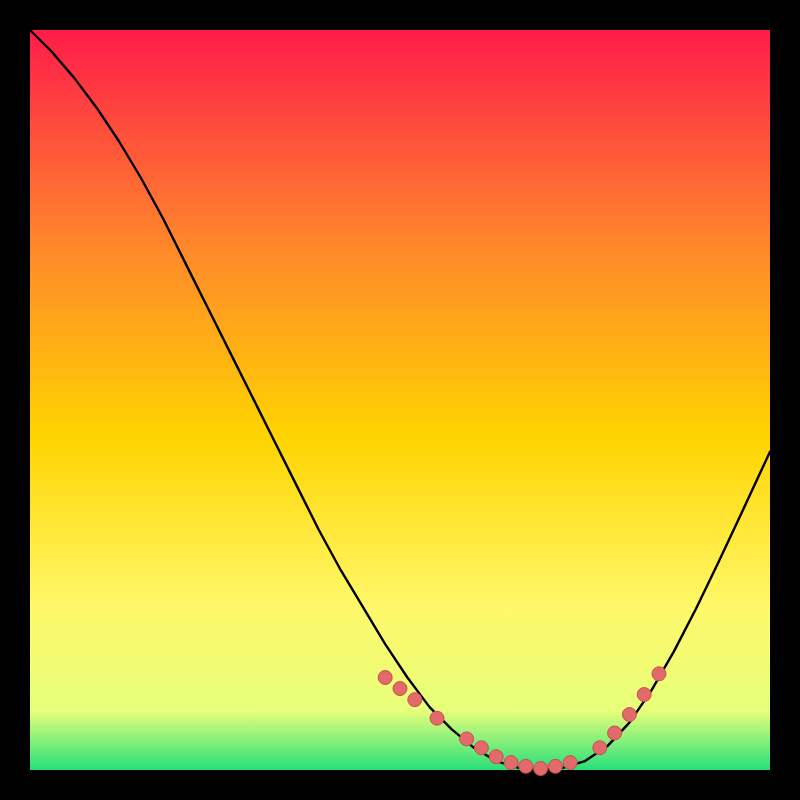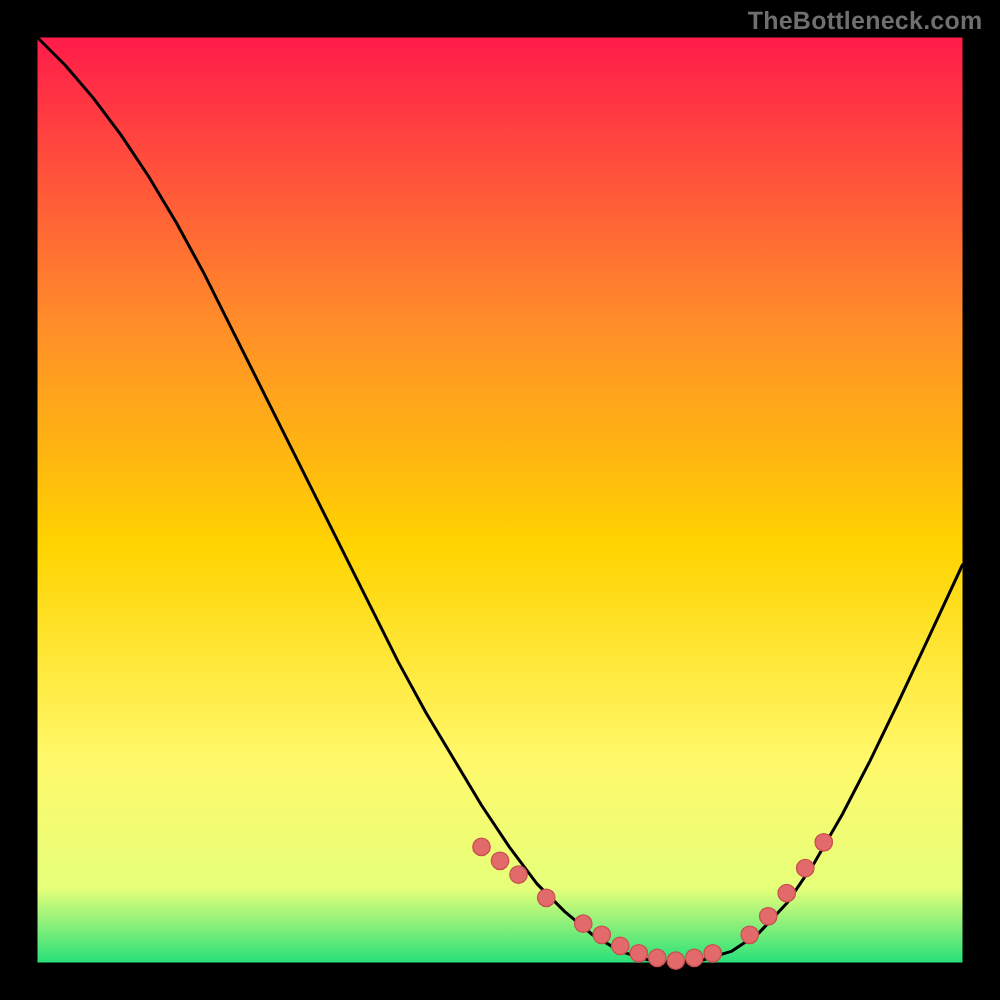--- a/index.html
+++ b/index.html
@@ -33,21 +33,20 @@
     top: 0;
     width: 800px;
     height: 800px;
     z-index: 10;
   }
 </style>
 </head>
 <body>
 
 <div class="stage">
-  <div class="watermark">TheBottleneck.com</div>
 
   <svg class="plot" viewBox="0 0 800 800">
     <defs>
       <linearGradient id="bg-grad" x1="0" y1="0" x2="0" y2="1">
         <stop id="g0" offset="0%" stop-color="#ff1c4a"></stop>
         <stop id="g1" offset="30%" stop-color="#ff8a2a"></stop>
         <stop id="g2" offset="55%" stop-color="#ffd400"></stop>
         <stop id="g3" offset="78%" stop-color="#fff86a"></stop>
         <stop id="g4" offset="92%" stop-color="#e6ff7a"></stop>
         <stop id="g5" offset="100%" stop-color="#28e07a"></stop>

